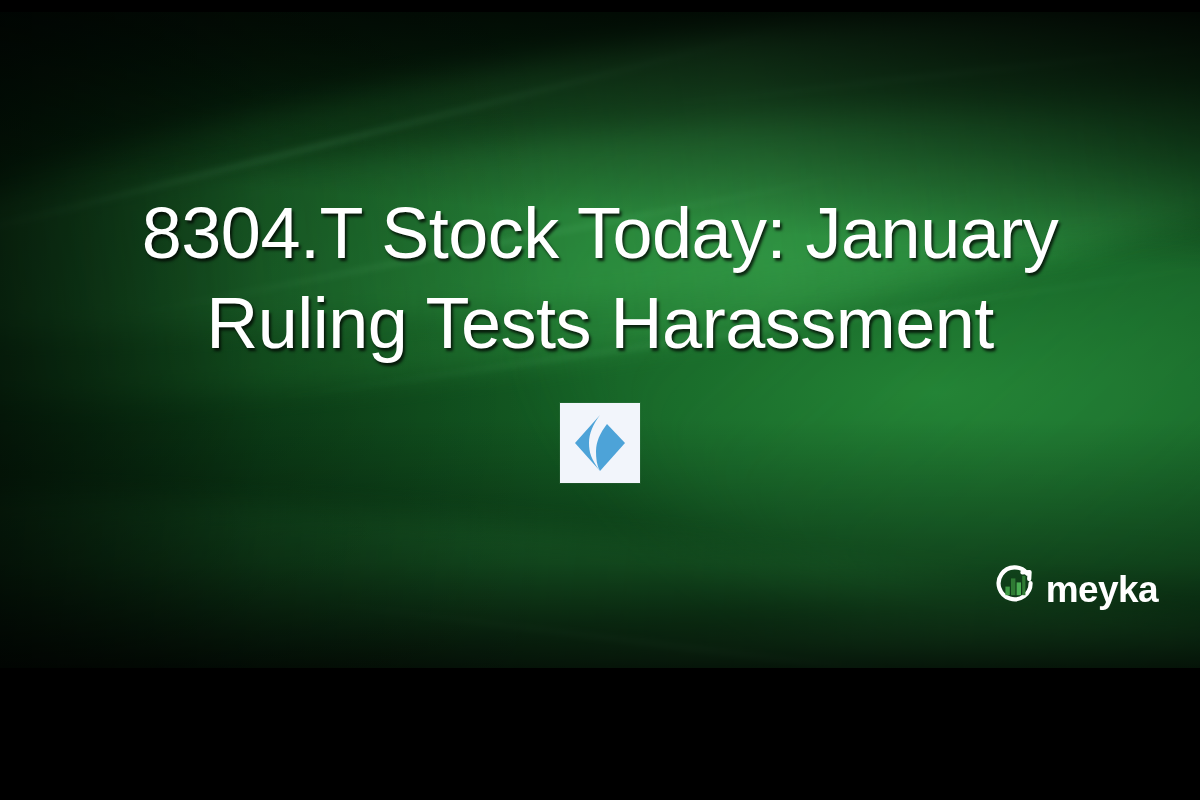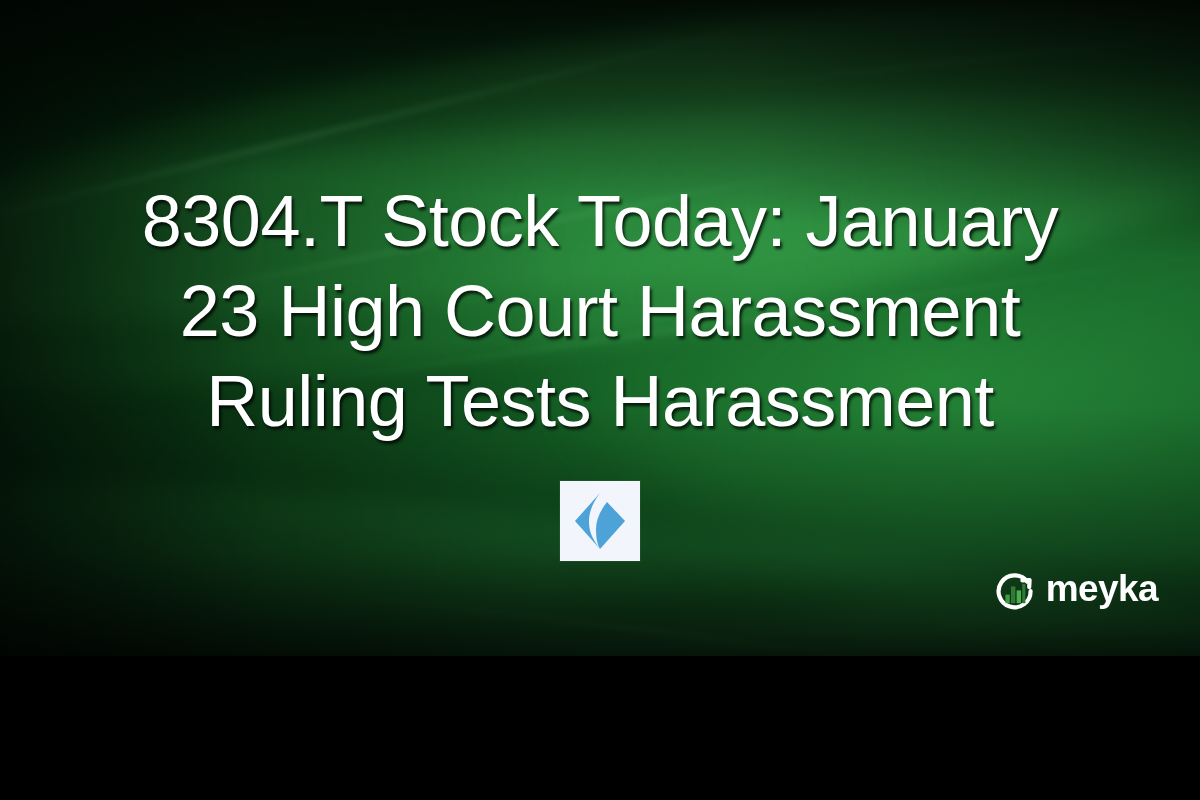--- a/index.html
+++ b/index.html
@@ -10,20 +10,21 @@
   body {
     font-family: "Liberation Sans", sans-serif;
   }
 
   .canvas {
     position: relative;
     width: 1200px;
     height: 656px;
     overflow: hidden;
     background: #04170a;
+    margin-top: 12px;
   }
 
   
   .bg-base {
     position: absolute;
     inset: 0;
     background:
       radial-gradient(130% 90% at 78% 58%, #1f7a30 0%, #145e24 22%, #0b3d16 48%, #05230c 72%, #021008 100%),
       linear-gradient(160deg, #031208 0%, #0a3715 45%, #062510 100%);
   }
@@ -127,23 +128,23 @@
     display: flex;
     align-items: center;
     justify-content: center;
     box-shadow: 0 0 0 1px rgba(255,255,255,0.05);
   }
 
   
   .watermark {
     position: absolute;
     right: 42px;
-    bottom: 40px;
+    bottom: 60px;
     display: flex;
-    align-items: flex-start;
+    align-items: flex-end;
     gap: 12px;
   }
   .wm-text {
     color: #ffffff;
     font-family: "Liberation Sans", sans-serif;
     font-weight: 700;
     font-size: 37px;
     line-height: 1;
     letter-spacing: -0.6px;
     margin-left: -4px;
@@ -167,21 +168,20 @@
   <div class="streak s5"></div>
   <div class="streak s6"></div>
   <div class="bg-dark-top"></div>
   <div class="bg-dark-bottom"></div>
   <div class="bg-dark-left"></div>
 
   <div class="content">
 
     <h1 class="headline">
       <span class="ln">8304.T Stock Today: January</span>
-      <span class="ln">23 High Court Harassment</span>
       <span class="ln">Ruling Tests Harassment</span>
     </h1>
 
     <div class="brand-tile">
       <svg width="62" height="62" viewBox="0 0 62 62">
 
         <path d="M31 3 L6 31 L31 59 C22 47 20 40 20 31 C20 22 24 12 31 3 Z" fill="#4da3d8"></path>
 
         <path d="M31 59 L56 31 L38 12 C31 21 27 30 27 39 C27 47 28 54 31 59 Z" fill="#4da3d8"></path>
       </svg>

